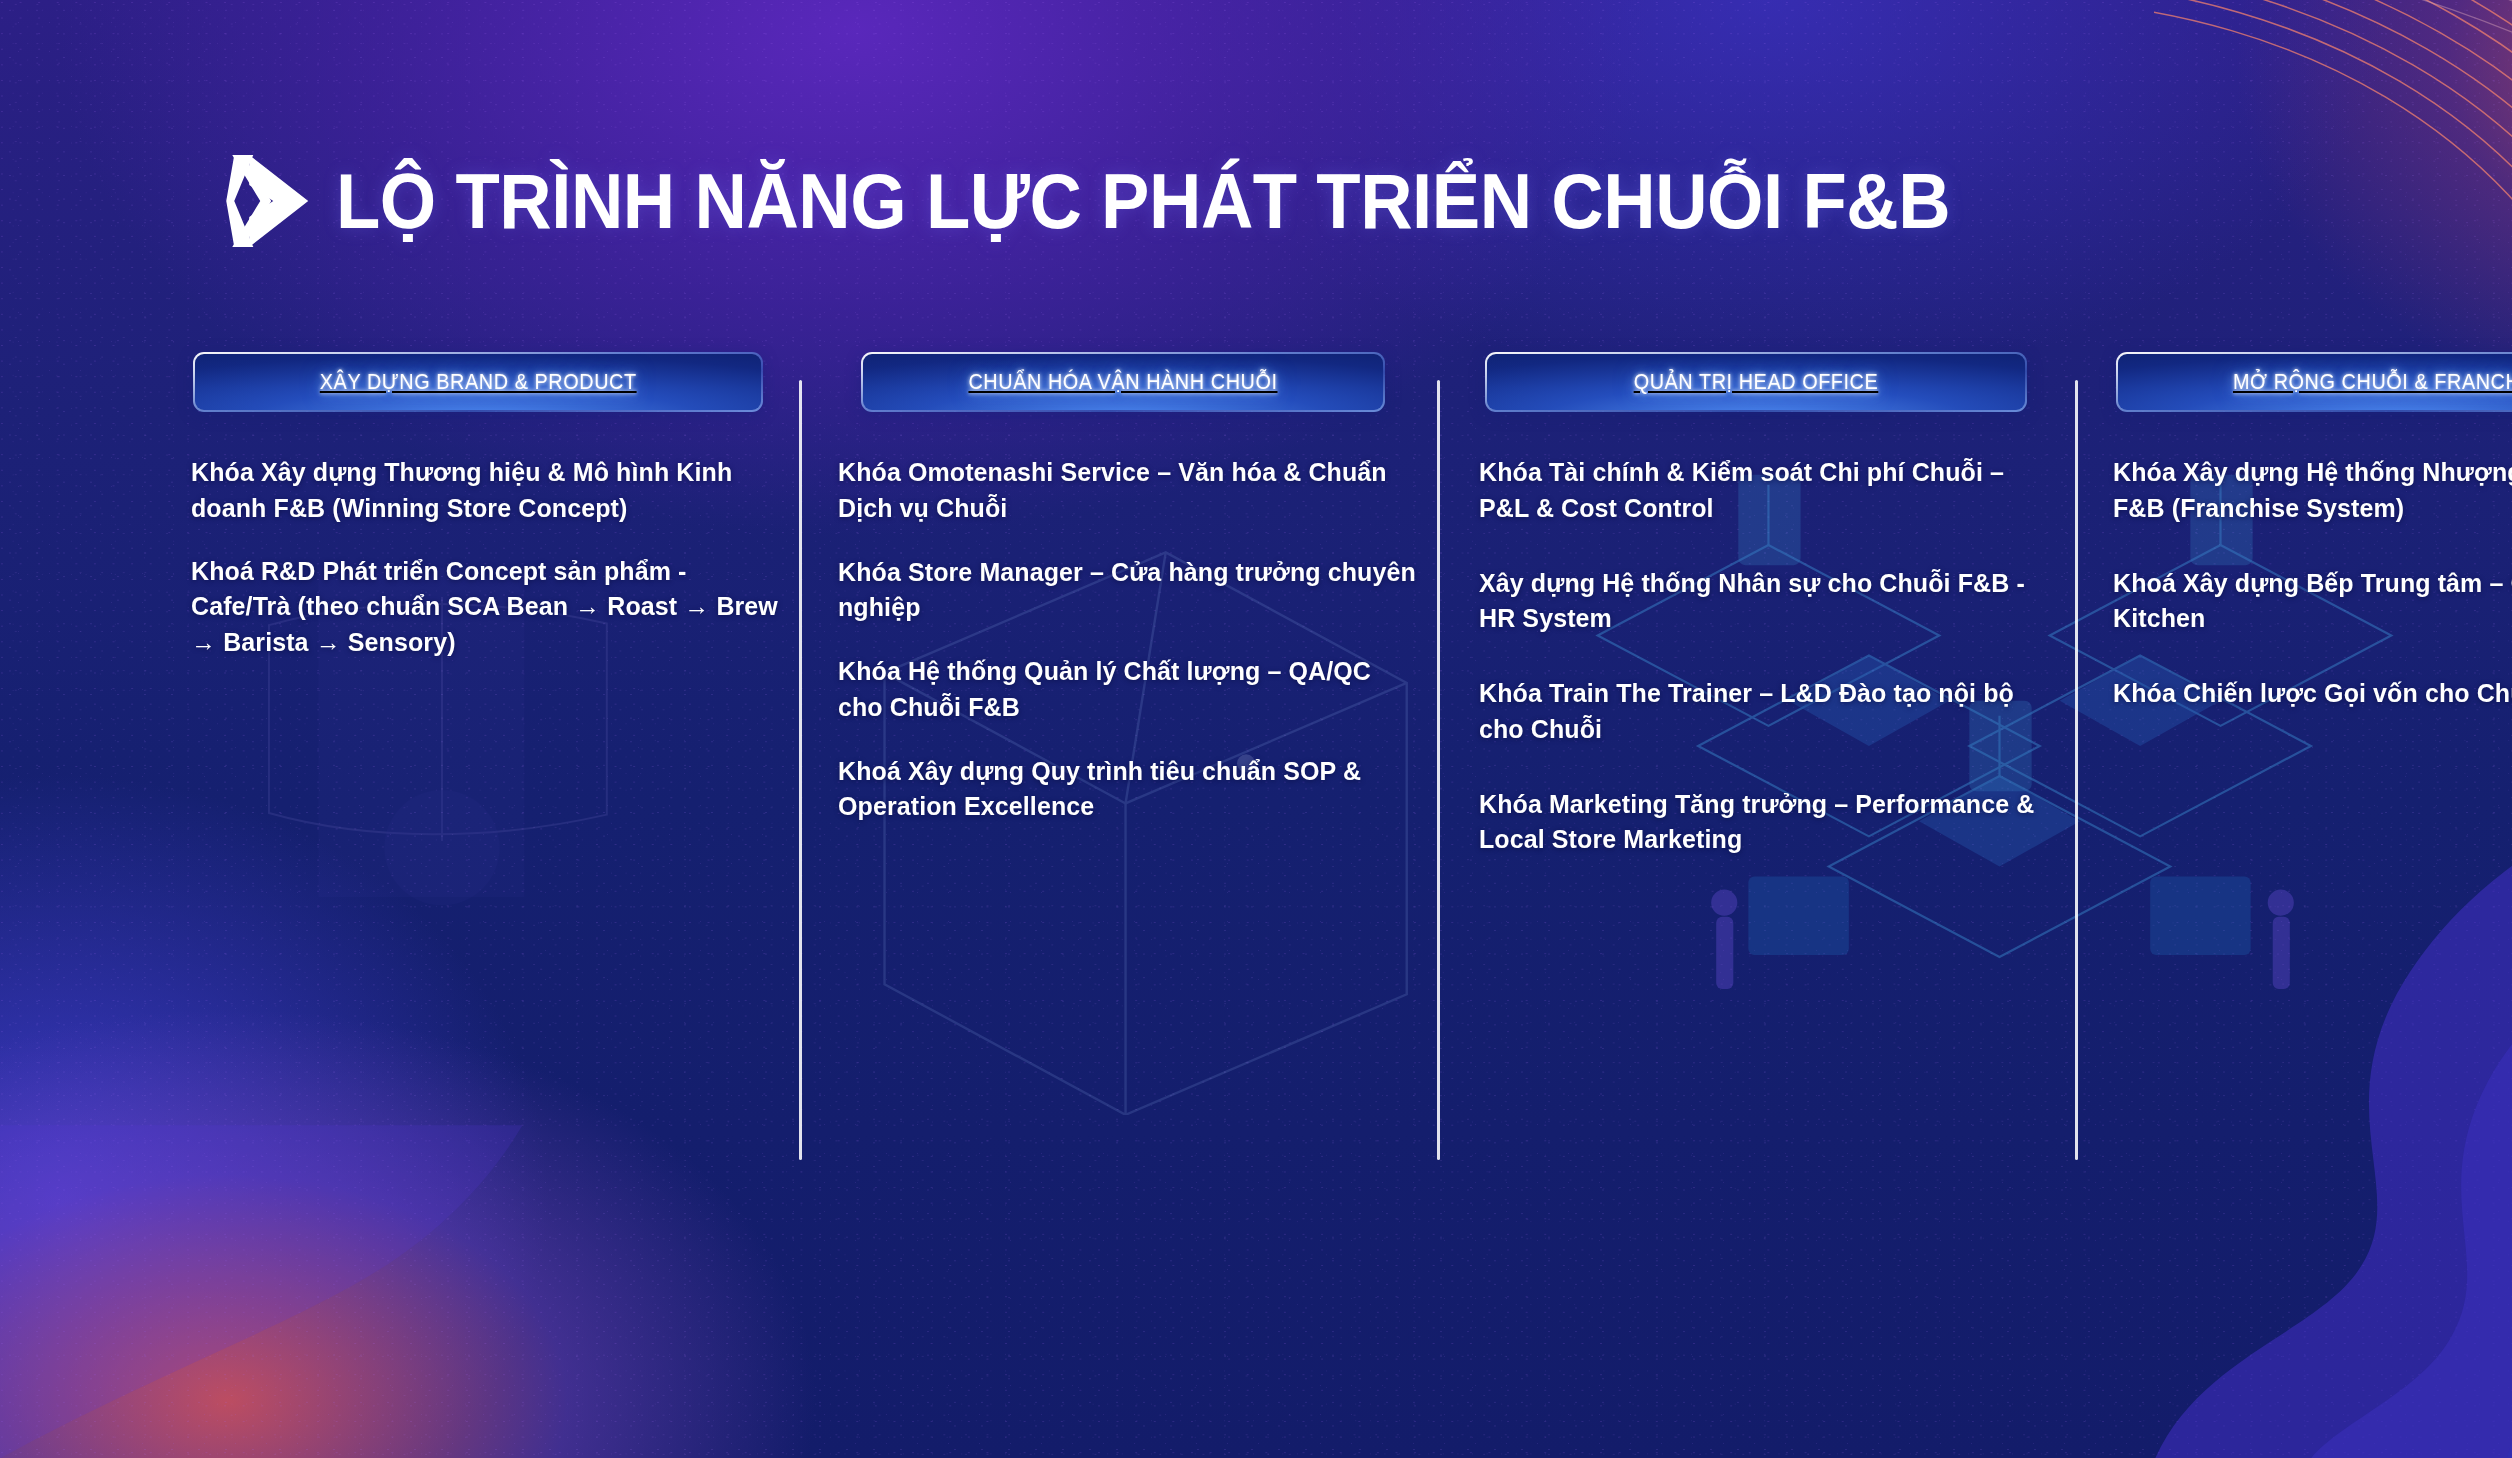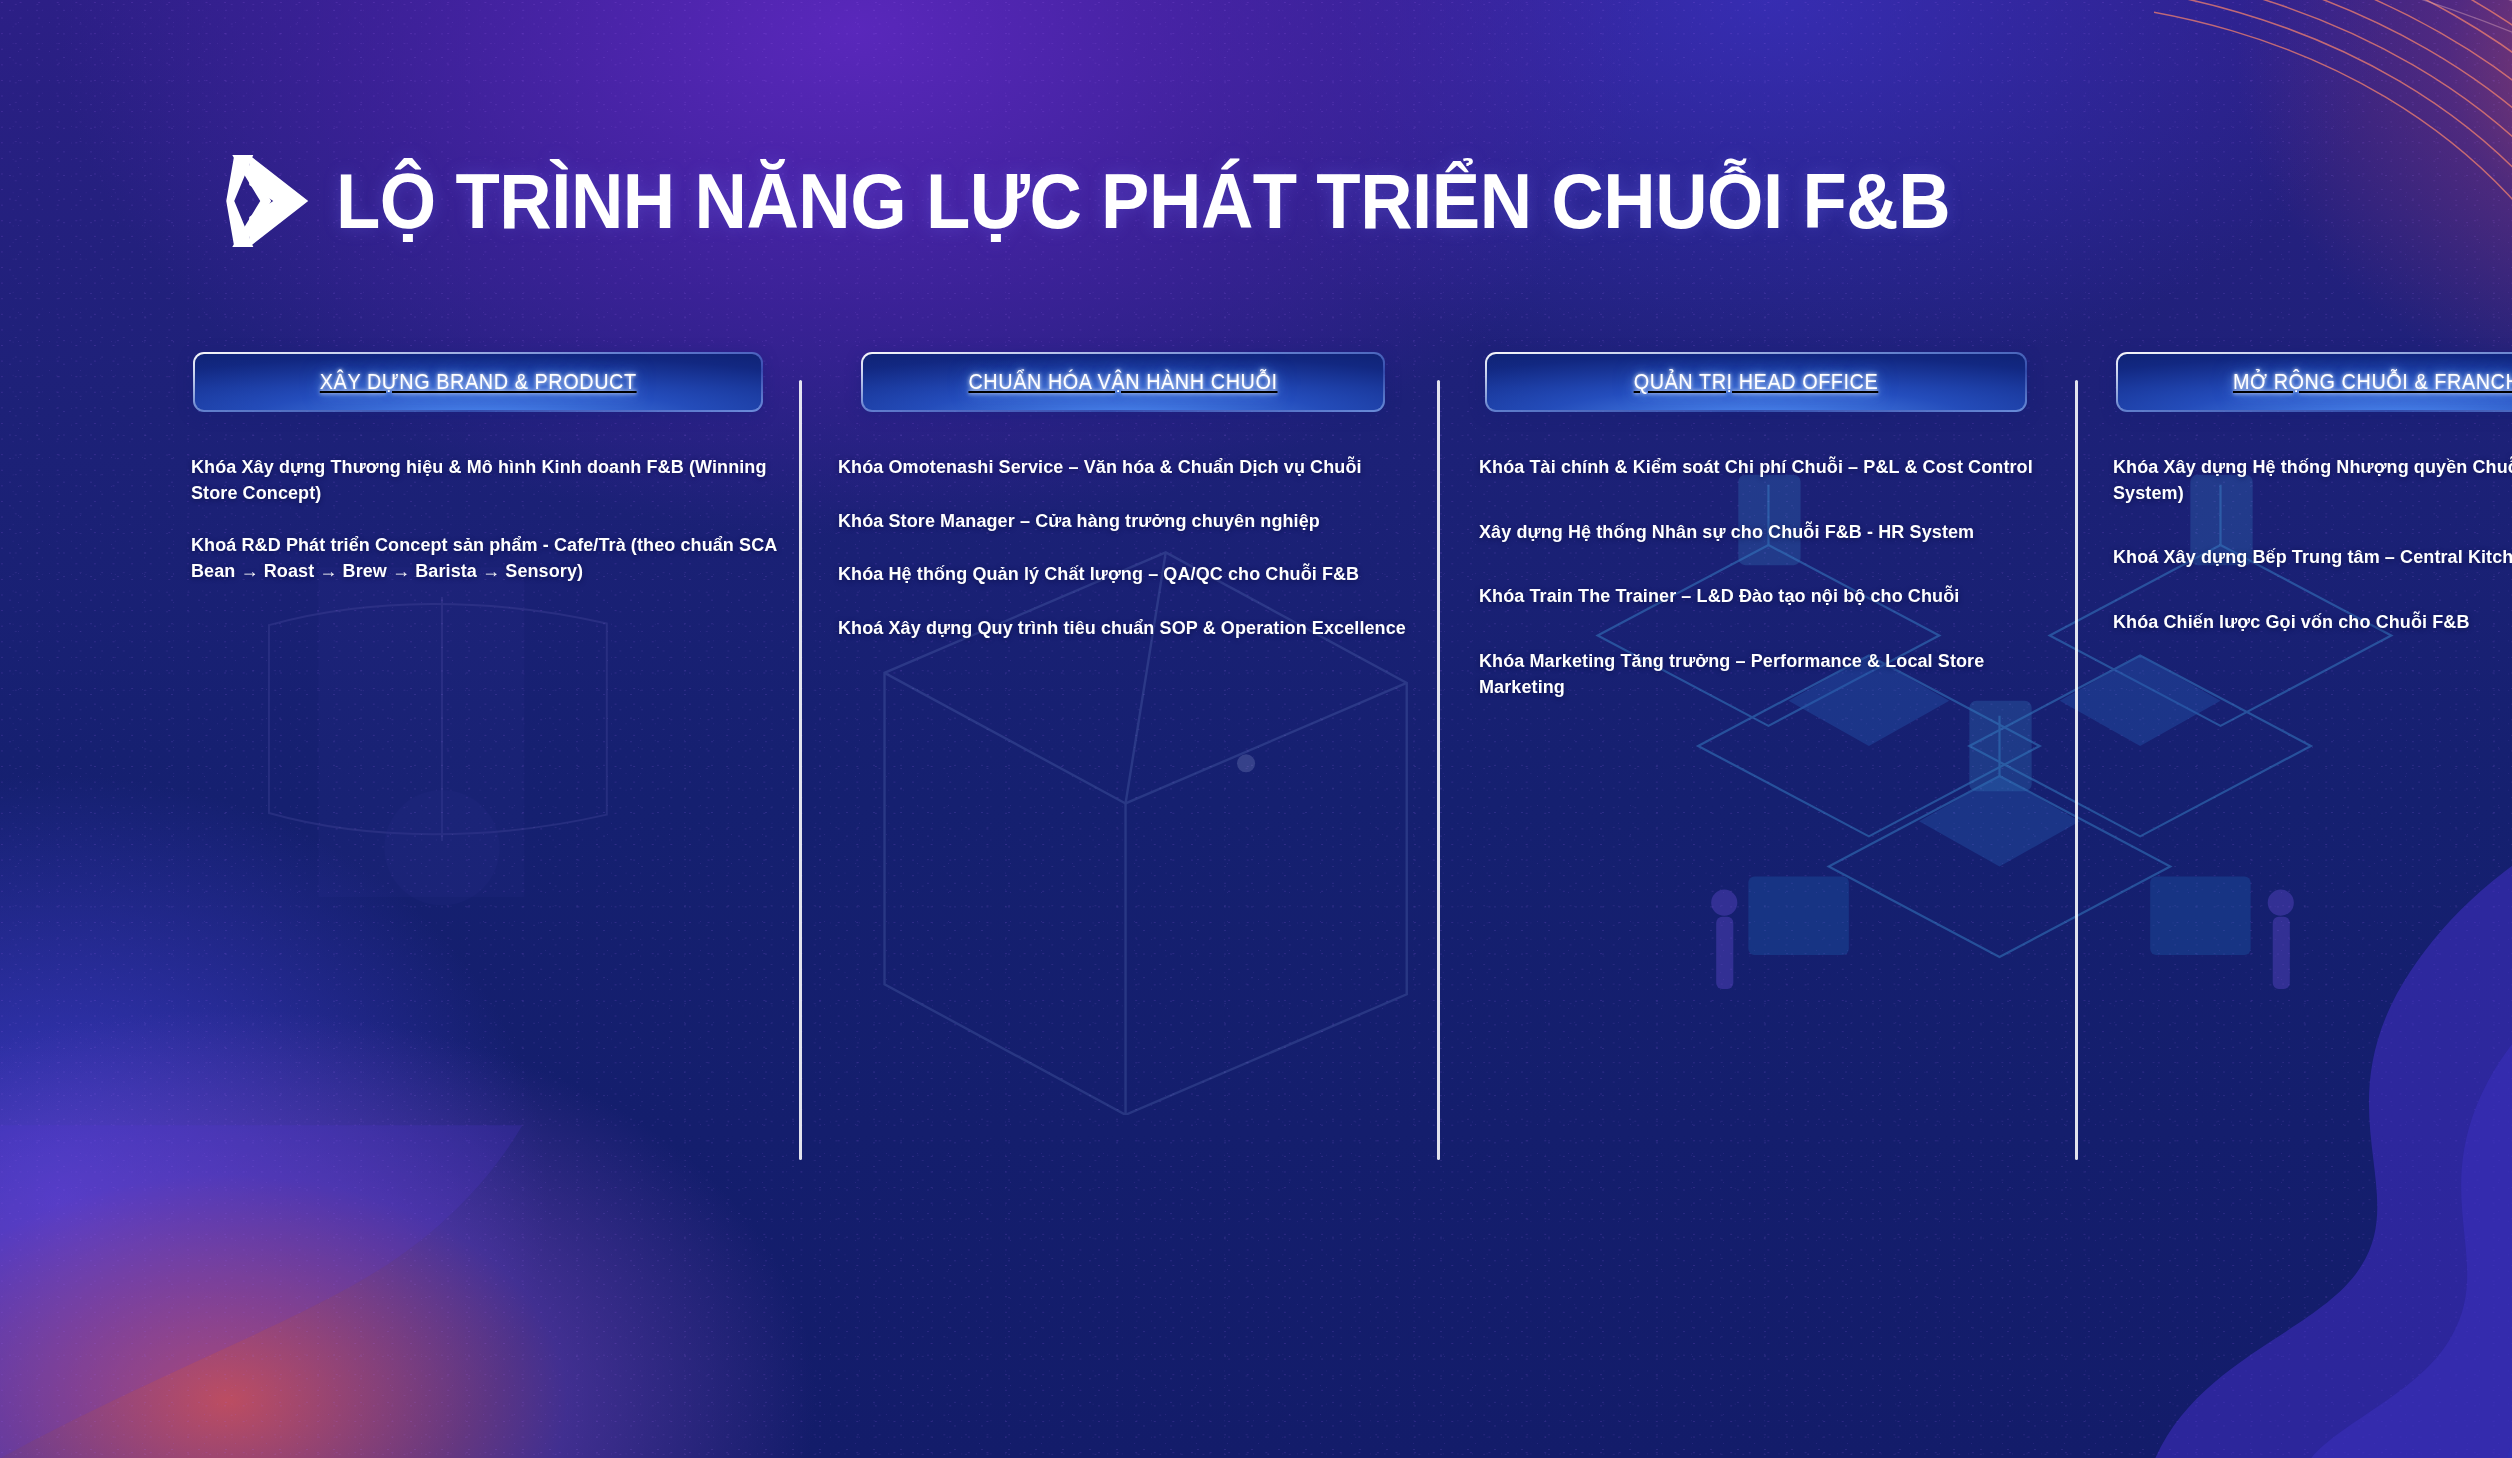--- a/index.html
+++ b/index.html
@@ -121,21 +121,21 @@
 
   .col-1 .pill{ margin-left:15px; margin-right:19px; }
   .col-2 .pill{ margin-left:45px; margin-right:35px; }
   .col-3 .pill{ margin-left:31px; margin-right:31px;border-radius:11px; }
   .col-4 .pill{ margin-left:24px; margin-right:24px; }
 
   
   .items{ padding:0 4px; }
   .item{
     color:#ffffff;
-    font-size:18px;
+    font-size:25px;
     font-weight:700;
     line-height:1.43;
     margin-bottom:29px;
     text-shadow:0 1px 5px rgba(10,15,70,.75);
     letter-spacing:0.1px;
   }
   .item:last-child{ margin-bottom:0; }
 
   .col-1 .items{ padding-left:13px; padding-right:4px; }
   .col-2 .items{ padding-left:22px; padding-right:2px; }

